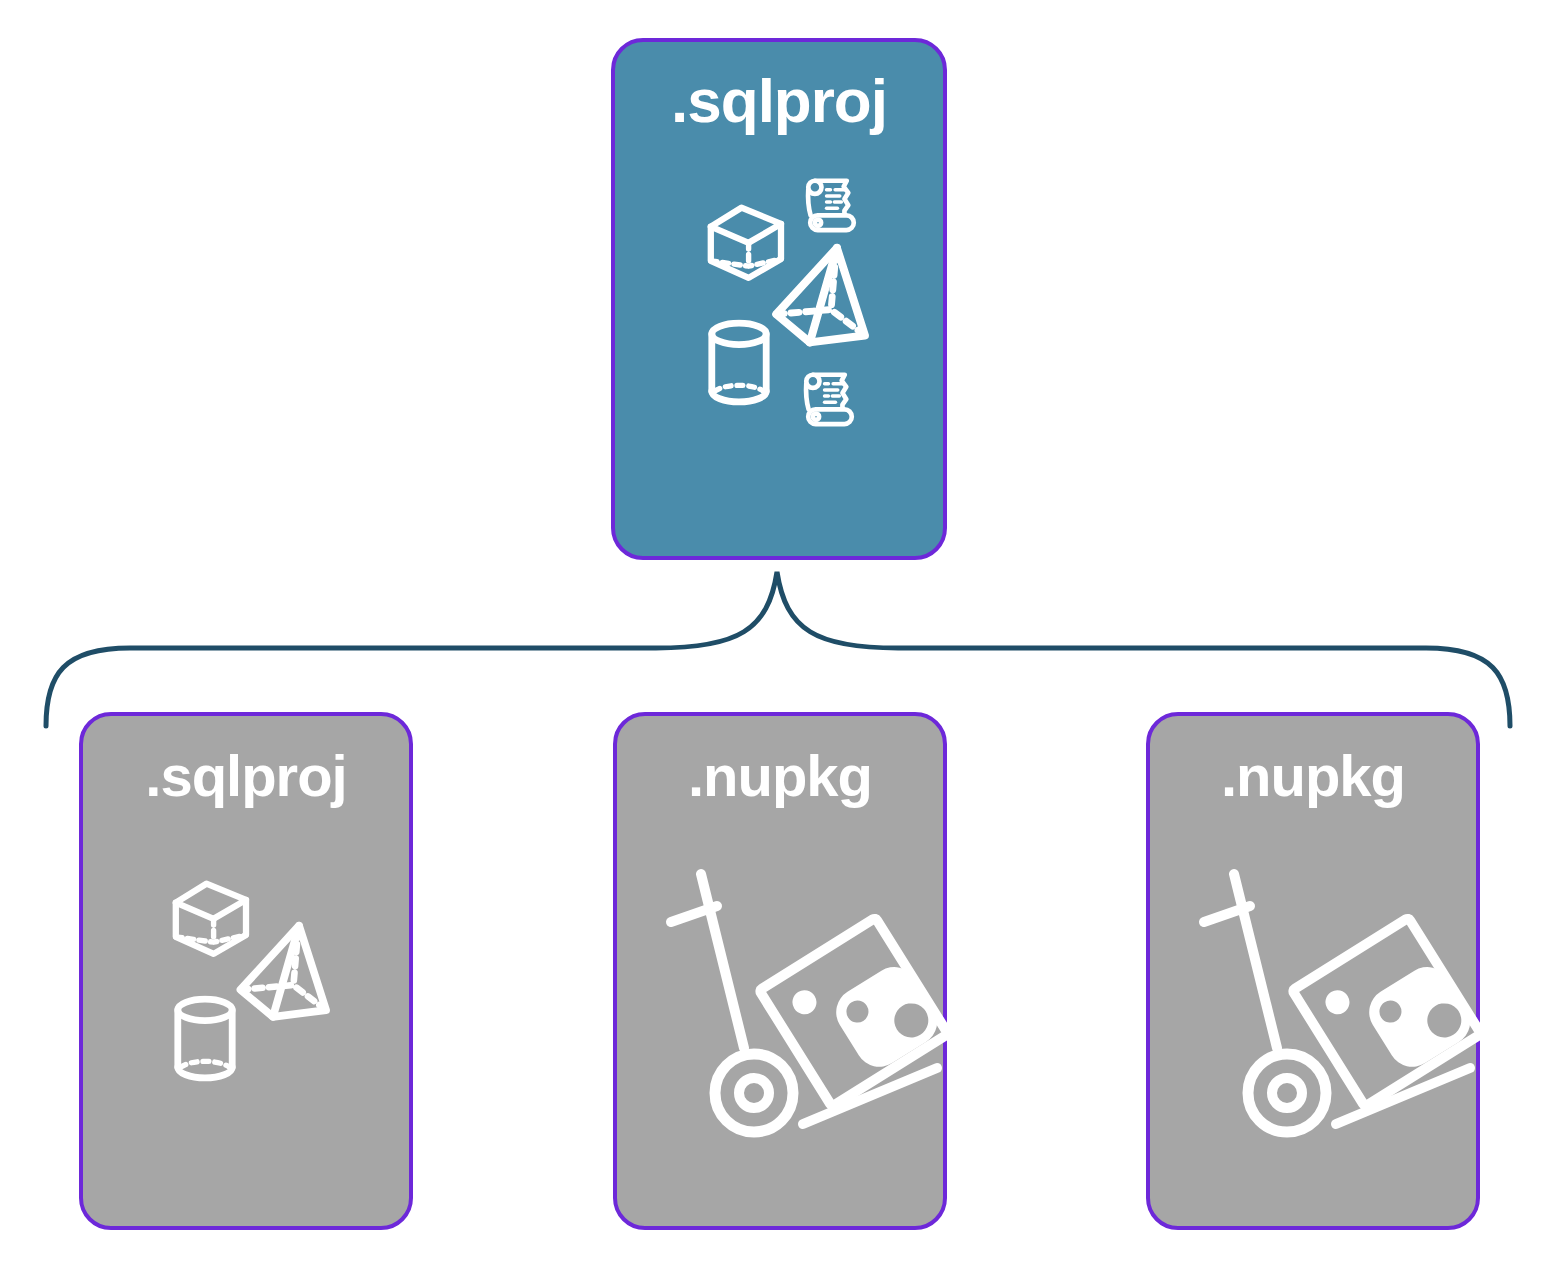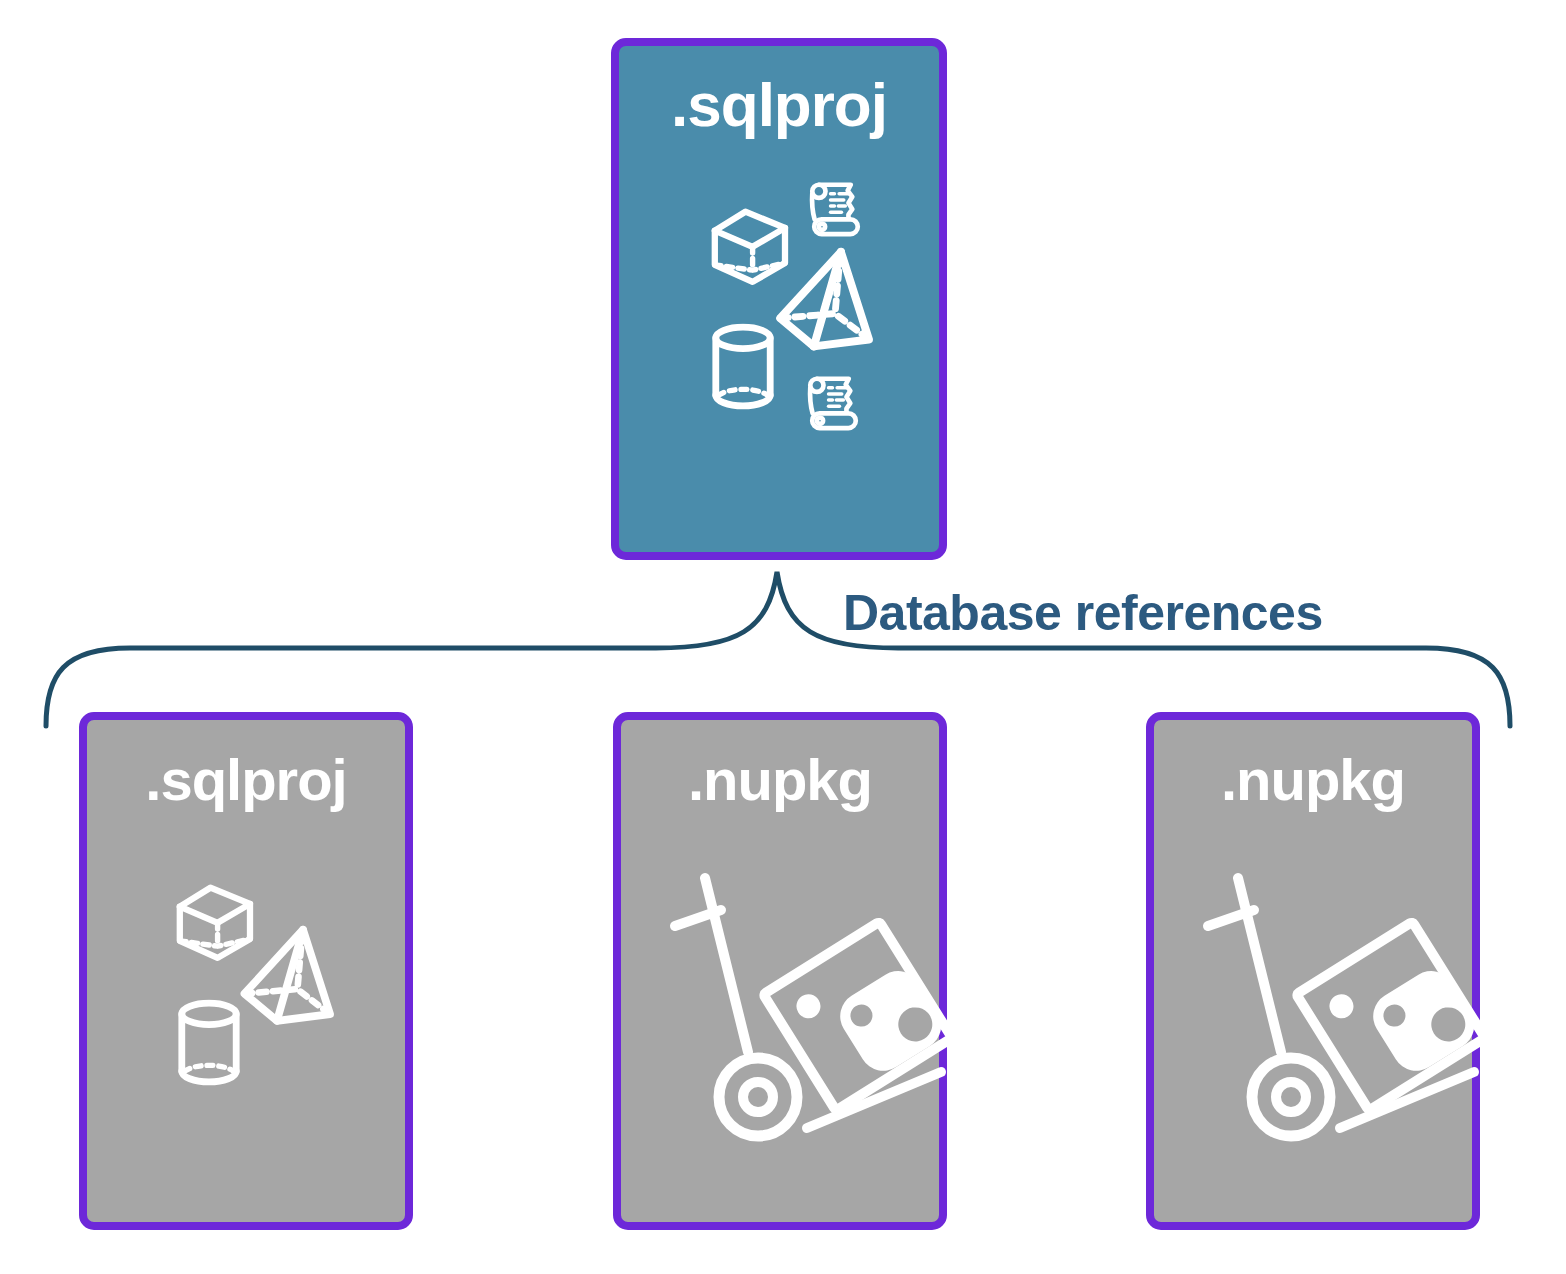--- a/index.html
+++ b/index.html
@@ -6,22 +6,22 @@
   .canvas{
     position:relative;
     width:1566px;height:1274px;
     background:#ffffff;
     font-family:"Liberation Sans", sans-serif;
     overflow:hidden;
   }
   .node{
     position:absolute;
     box-sizing:border-box;
-    border:8px solid #6d28d9;
-    border-radius:15px;
+    border:4px solid #6d28d9;
+    border-radius:32px;
   }
   .node-root{
     left:611px;top:38px;width:336px;height:522px;
     background:#4A8CAB;
   }
   .node-child{
     top:712px;width:334px;height:518px;
     background:#A6A6A6;
   }
   .node-child.c0{left:79px;}
@@ -116,21 +116,20 @@
         </g>
       </symbol>
     </defs>
   </svg>
 
   <svg class="connector-svg">
     <path d="M46,726 C46,674 64,648 130,648 L656,648 C738,648 768,630 777,572
              C786,630 816,648 898,648 L1426,648 C1492,648 1510,674 1510,726" fill="none" stroke="#1F4D67" stroke-width="5" stroke-linecap="round"></path>
   </svg>
 
-  <div class="connector-label">Database references</div>
 
   <div class="node node-root">
     <div class="node-title">.sqlproj</div>
     <svg class="icon" style="left:85px;top:153px;width:90px;height:92px;" viewBox="0 0 100 100">
         <use href="#sym-cube"></use>
       </svg>
     <svg class="icon" style="left:182px;top:128px;width:70px;height:72px;" viewBox="0 0 90 90">
         <use href="#sym-scroll"></use>
       </svg>
     <svg class="icon" style="left:153px;top:198px;width:117px;height:114px;" viewBox="0 0 100 100">

